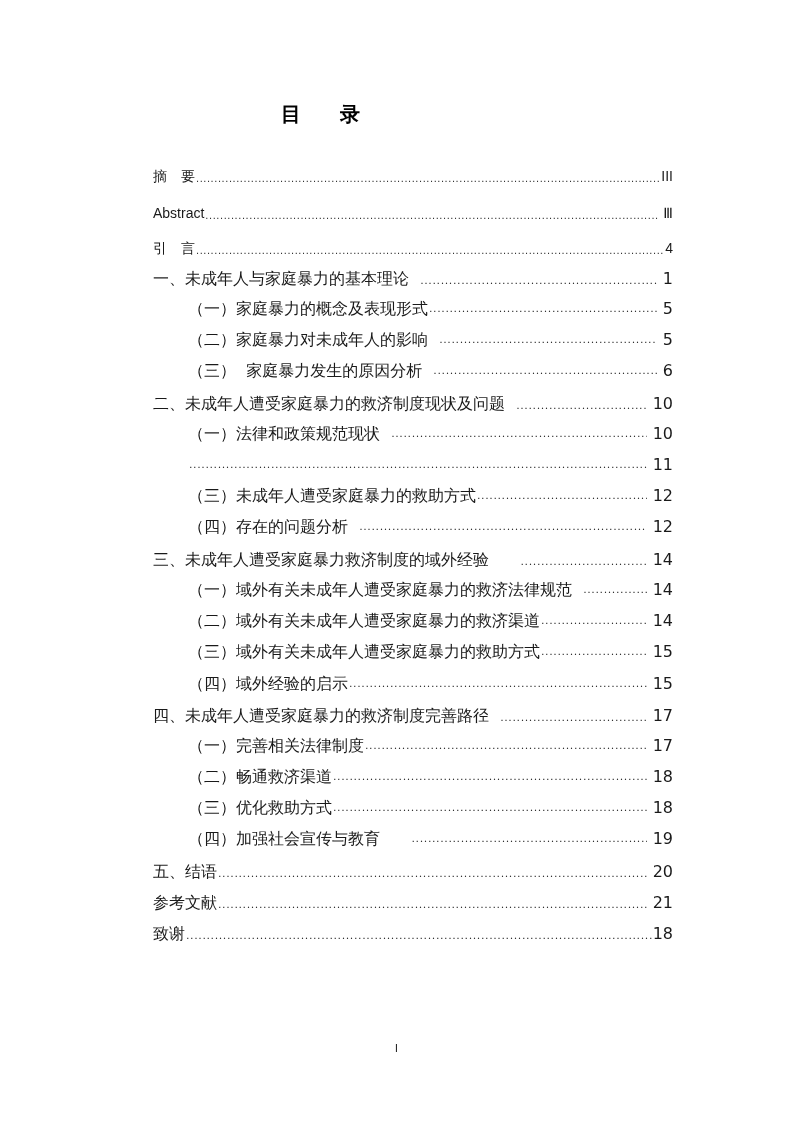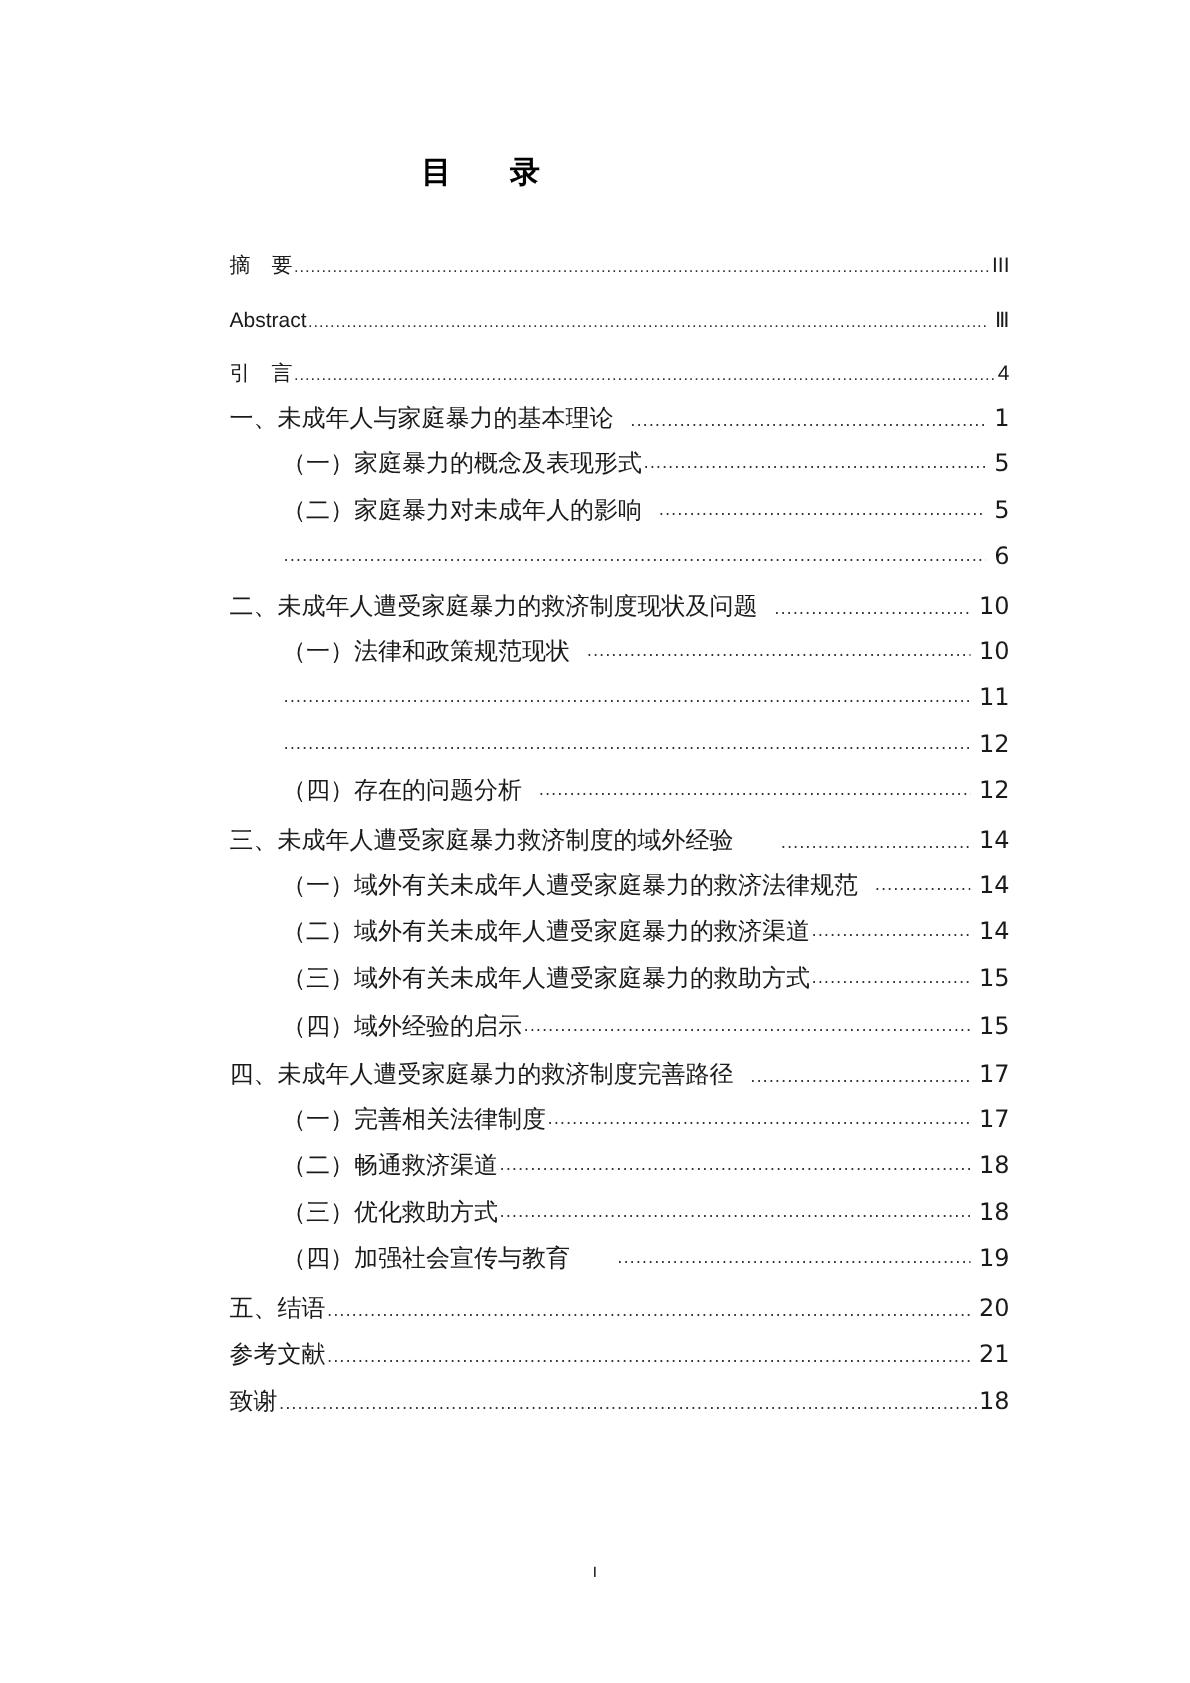--- a/index.html
+++ b/index.html
@@ -59,38 +59,40 @@
     <span class="label">（一）家庭暴力的概念及表现形式</span>
     <span class="leader"></span>
     <span class="page"> 5</span>
   </div>
   <div class="toc-row sub" style="top:330px">
     <span class="label">（二）家庭暴力对未成年人的影响  </span>
     <span class="leader"></span>
     <span class="page"> 5</span>
   </div>
   <div class="toc-row sub" style="top:361px">
+    <span class="label">（三）  家庭暴力发生的原因分析  </span>
     <span class="leader"></span>
     <span class="page"> 6</span>
   </div>
   <div class="toc-row" style="top:393px">
     <span class="label">二、未成年人遭受家庭暴力的救济制度现状及问题  </span>
     <span class="leader"></span>
     <span class="page"> 10</span>
   </div>
   <div class="toc-row sub" style="top:424px">
     <span class="label">（一）法律和政策规范现状  </span>
     <span class="leader"></span>
     <span class="page"> 10</span>
   </div>
   <div class="toc-row sub" style="top:455px">
     <span class="leader"></span>
     <span class="page"> 11</span>
   </div>
   <div class="toc-row sub" style="top:486px">
+    <span class="label">（三）未成年人遭受家庭暴力的救助方式</span>
     <span class="leader"></span>
     <span class="page"> 12</span>
   </div>
   <div class="toc-row sub" style="top:517px">
     <span class="label">（四）存在的问题分析  </span>
     <span class="leader"></span>
     <span class="page"> 12</span>
   </div>
   <div class="toc-row" style="top:549px">
     <span class="label">三、未成年人遭受家庭暴力救济制度的域外经验      </span>

